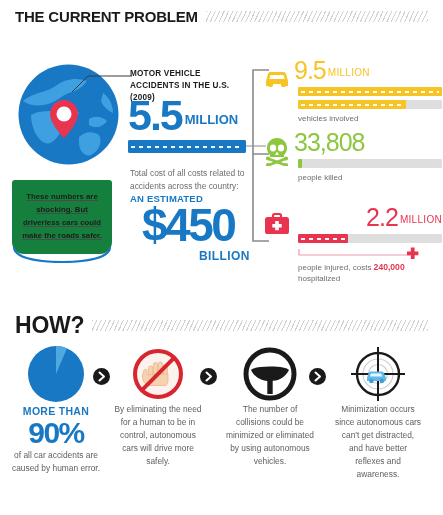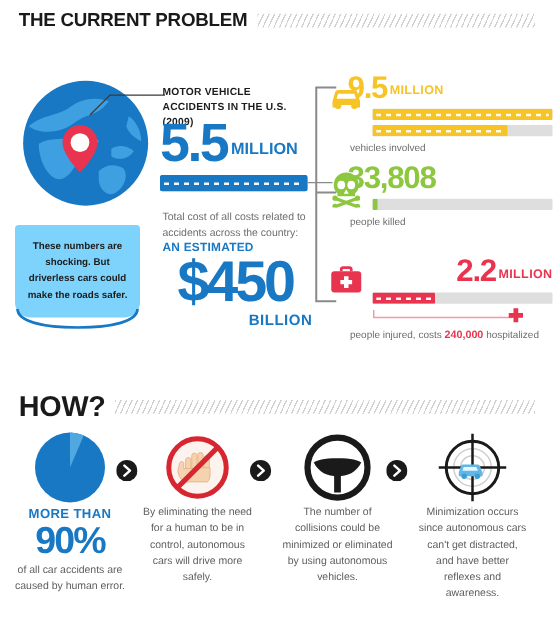--- a/index.html
+++ b/index.html
@@ -57,37 +57,37 @@
     font-size:8.4px; line-height:1.5; color:#6d6d6d; }
   .est { font-size:9.5px; font-weight:bold; color:#1878c4; letter-spacing:.2px; }
   .cost-big { position:absolute; left:142px; top:202px;
     font-size:46px; font-weight:bold; color:#1878c4; letter-spacing:-2.5px;
     line-height:1; }
   .cost-billion { position:absolute; left:199px; top:249px;
     font-size:12px; font-weight:bold; color:#1878c4; letter-spacing:.4px; }
 
   
   .quote-box { position:absolute; left:12px; top:180px; width:100px; height:74px;
-    background:#7dd3fc; border-radius:3px 3px 12px 12px;
-    display:flex; align-items:center; justify-content:center; }
+    background:#15803d; border-radius:3px 3px 12px 12px;
+    display:flex; align-items:center; justify-content:center;text-decoration:underline; }
   .quote-box p { font-size:7.8px; font-weight:bold; color:#1c1c1c;
     text-align:center; line-height:1.65; padding:0 7px; }
   .quote-swoosh { position:absolute; left:12px; top:247px; width:100px; height:16px; }
 
   
   .bracket { position:absolute; left:243px; top:68px; width:28px; height:175px; }
 
   
   .rstat { position:absolute; width:180px; }
   .rstat .icon { position:absolute; left:0; top:6px; width:30px; height:30px; }
-  .rstat .num { font-size:25px; font-weight:bold; letter-spacing:-1px;
-    line-height:1; margin-left:16px; }
+  .rstat .num { font-size:25px; font-weight:normal; letter-spacing:-1px;
+    line-height:1; margin-left:32px; }
   .rstat .num .unit { font-size:10px; letter-spacing:.3px; margin-left:2px;
     vertical-align:3px; }
-  .rstat .cap { margin-left:18px; font-size:8px; color:#6d6d6d;
+  .rstat .cap { margin-left:36px; font-size:8px; color:#6d6d6d;
     margin-top:4px; line-height:1.4; }
   .rstat .cap b { color:#e8344f; font-size:8.6px; }
 
   .trackbar { margin-left:36px; margin-top:4px; height:9px; width:144px;
     background:#dedede; border-radius:1px; position:relative; overflow:hidden; }
   .trackbar .fill { height:100%; position:relative; border-radius:1px; }
   .trackbar .fill::after {
     content:""; position:absolute; left:3px; right:3px; top:50%;
     height:2px; margin-top:-1px;
     background:repeating-linear-gradient(to right,rgba(255,255,255,.95) 0 4px,transparent 4px 8px);

